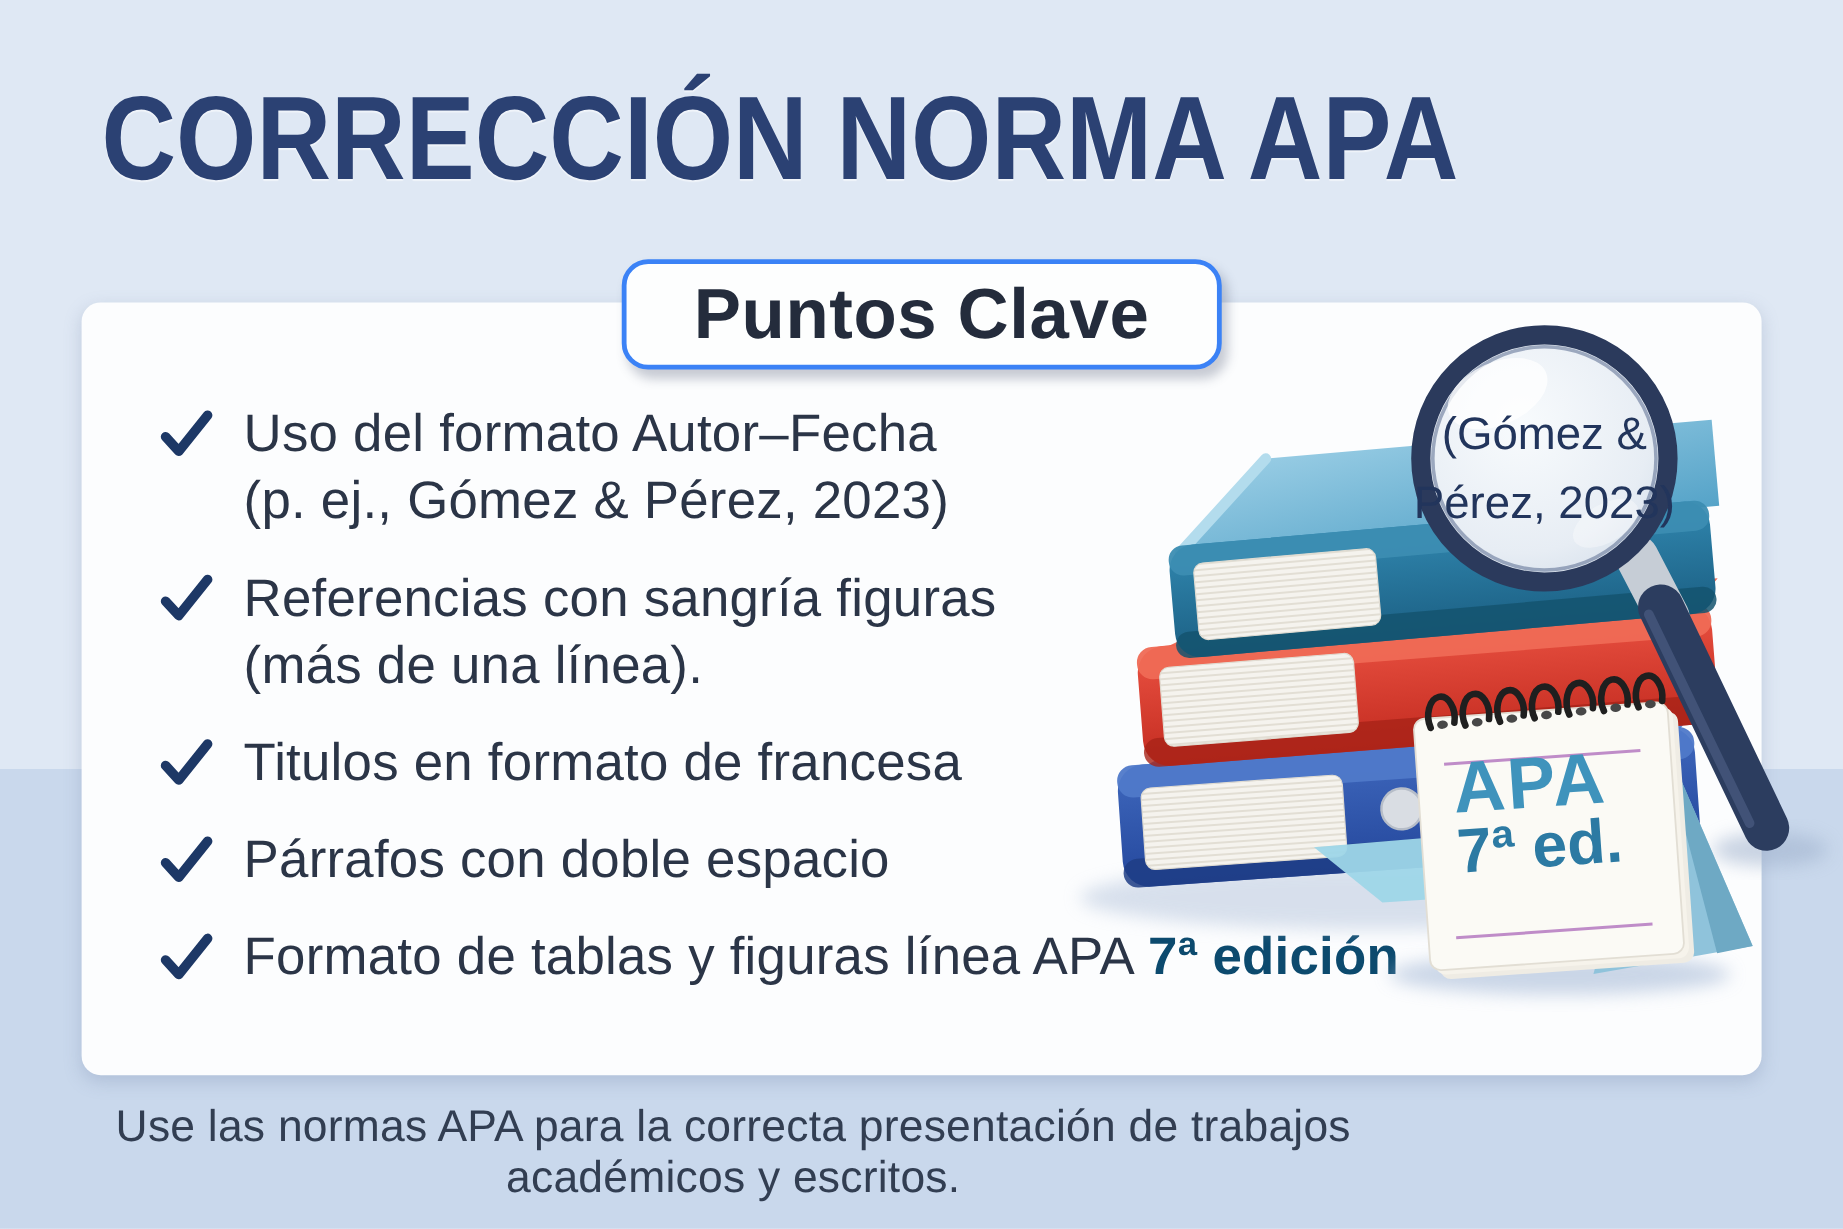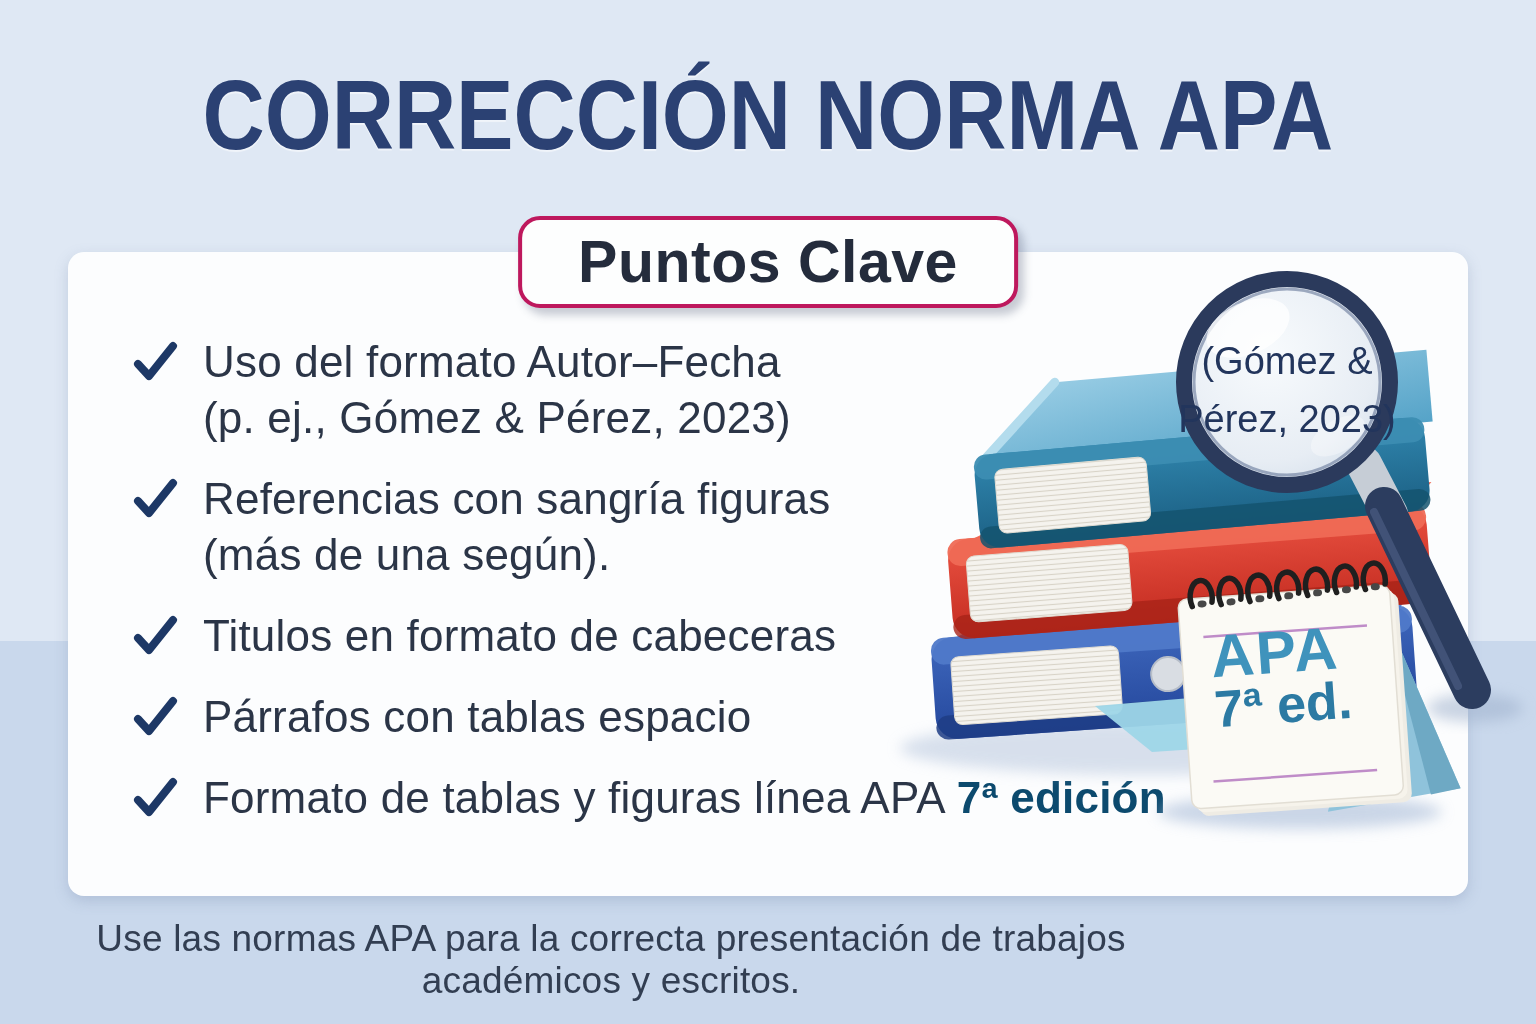--- a/index.html
+++ b/index.html
@@ -20,40 +20,40 @@
   }
   *{margin:0;padding:0;box-sizing:border-box;}
   html,body{width:1536px;height:1024px;overflow:hidden;}
   body{
     font-family:"Liberation Sans", sans-serif;
     background:linear-gradient(to bottom, var(--bg-top) 0px, var(--bg-top) 641px, var(--bg-bottom) 641px, var(--bg-bottom) 100%);
     position:relative;
   }
   .title{
     position:absolute; top:58px; left:0; width:1536px;
-    text-align:center; z-index:2;
+    z-index:2;
   }
   .title span{
     display:inline-block;
     font-size:99px; font-weight:bold; letter-spacing:0px;
     color:var(--title-navy);
     transform:scaleX(0.87);
     transform-origin:center;
     text-shadow:0 2px 1px rgba(255,255,255,0.55);
     white-space:nowrap;
   }
   .card{
     position:absolute; left:68px; top:252px; width:1400px; height:644px;
     background:var(--card-bg); border-radius:16px;
     box-shadow:0 5px 14px rgba(110,130,165,0.28);
     z-index:1;
   }
   .pill{
     position:absolute; top:216px; left:50%; transform:translateX(-50%);
-    background:#fdfefe; border:4px solid #be185d; border-radius:22px;
+    background:#fdfefe; border:4px solid #3b82f6; border-radius:22px;
     padding:8px 56px;
     box-shadow:5px 7px 9px rgba(60,72,100,0.28);
     z-index:4;
   }
   .pill span{
     font-size:59px; font-weight:bold; color:var(--ink-dark); letter-spacing:0.5px;
     white-space:nowrap;
   }
   .checklist{
     position:absolute; left:133px; top:334px; width:830px; z-index:3;
@@ -104,39 +104,39 @@
       <div class="item-line line2">(p. ej., Gómez &amp; Pérez, 2023)</div>
     </div>
   </div>
 
   <div class="item">
     <svg class="check" width="46" height="44" viewBox="0 0 46 44">
       <polyline points="5,24 16,36 40,6" fill="none" stroke="#1d3866" stroke-width="8" stroke-linecap="round" stroke-linejoin="round"></polyline>
     </svg>
     <div class="lines">
       <div class="item-line"><span>Referencias con sangría figuras</span></div>
-      <div class="item-line line2">(más de una según).</div>
-    </div>
-  </div>
-
-  <div class="item">
-    <svg class="check" width="46" height="44" viewBox="0 0 46 44">
-      <polyline points="5,24 16,36 40,6" fill="none" stroke="#1d3866" stroke-width="8" stroke-linecap="round" stroke-linejoin="round"></polyline>
-    </svg>
-    <div class="lines">
-      <div class="item-line"><span>Titulos en formato de cabeceras</span></div>
-    </div>
-  </div>
-
-  <div class="item">
-    <svg class="check" width="46" height="44" viewBox="0 0 46 44">
-      <polyline points="5,24 16,36 40,6" fill="none" stroke="#1d3866" stroke-width="8" stroke-linecap="round" stroke-linejoin="round"></polyline>
-    </svg>
-    <div class="lines">
-      <div class="item-line"><span>Párrafos con tablas espacio</span></div>
+      <div class="item-line line2">(más de una línea).</div>
+    </div>
+  </div>
+
+  <div class="item">
+    <svg class="check" width="46" height="44" viewBox="0 0 46 44">
+      <polyline points="5,24 16,36 40,6" fill="none" stroke="#1d3866" stroke-width="8" stroke-linecap="round" stroke-linejoin="round"></polyline>
+    </svg>
+    <div class="lines">
+      <div class="item-line"><span>Titulos en formato de francesa</span></div>
+    </div>
+  </div>
+
+  <div class="item">
+    <svg class="check" width="46" height="44" viewBox="0 0 46 44">
+      <polyline points="5,24 16,36 40,6" fill="none" stroke="#1d3866" stroke-width="8" stroke-linecap="round" stroke-linejoin="round"></polyline>
+    </svg>
+    <div class="lines">
+      <div class="item-line"><span>Párrafos con doble espacio</span></div>
 
     </div>
   </div>
 
   <div class="item">
     <svg class="check" width="46" height="44" viewBox="0 0 46 44">
       <polyline points="5,24 16,36 40,6" fill="none" stroke="#1d3866" stroke-width="8" stroke-linecap="round" stroke-linejoin="round"></polyline>
     </svg>
     <div class="lines">
       <div class="item-line"><span>Formato de tablas y figuras línea APA</span><span class="bold">7ª edición</span></div>

